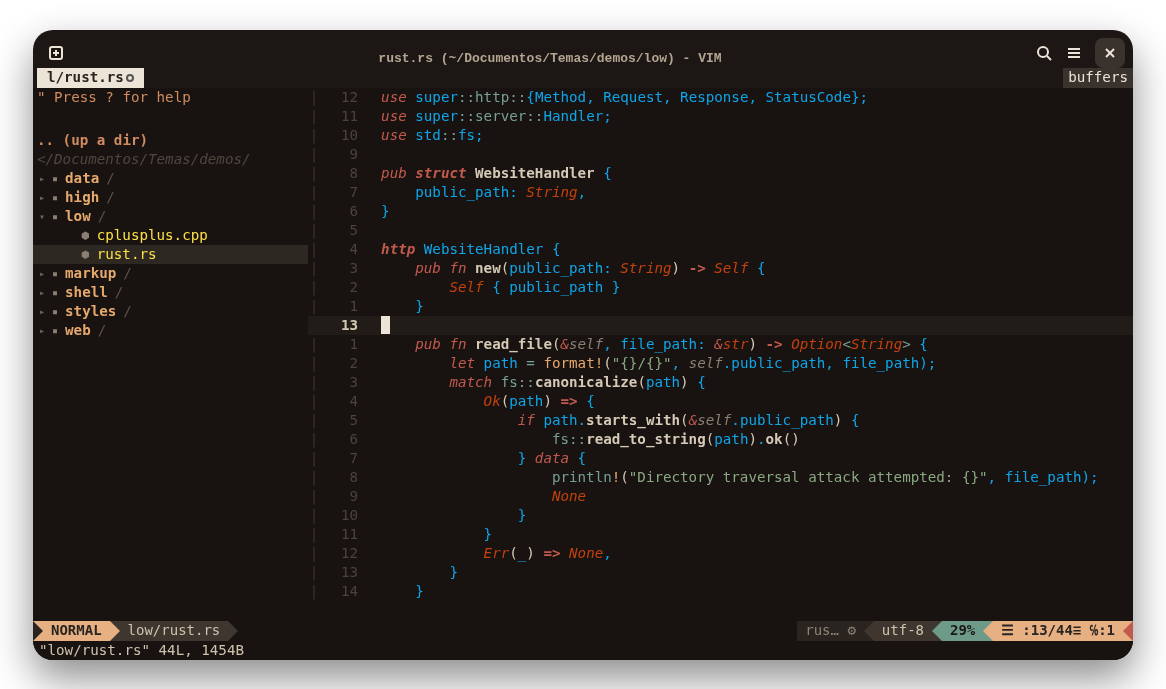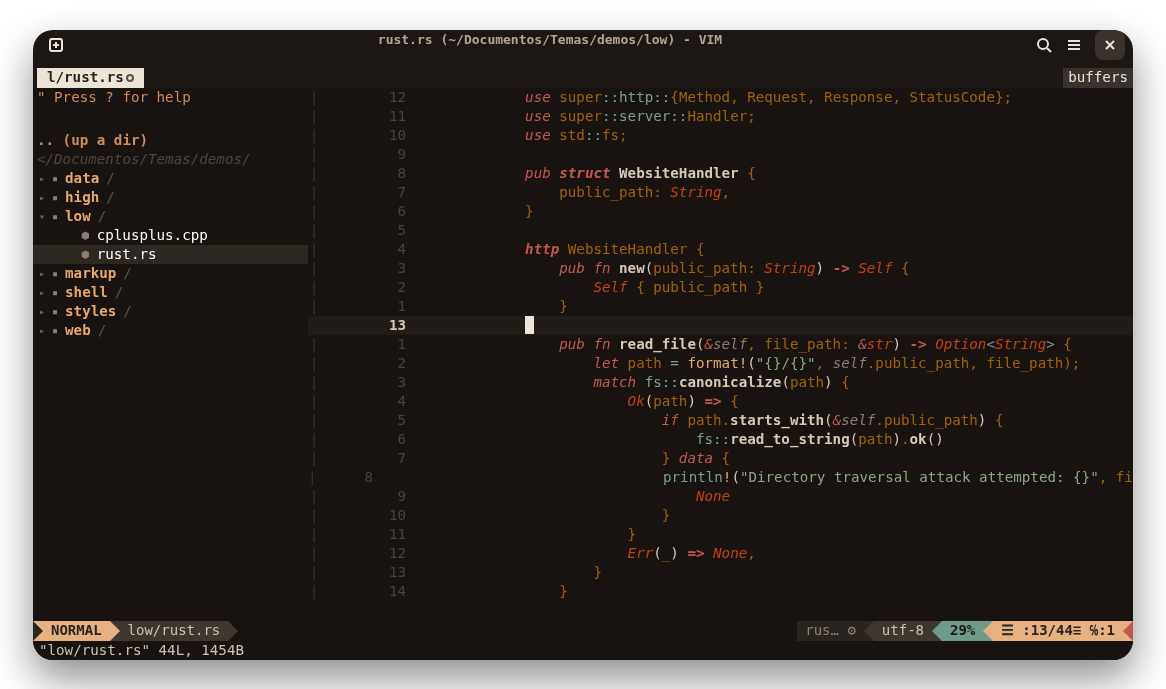--- a/index.html
+++ b/index.html
@@ -19,23 +19,24 @@
     background: #1c1715;
     border-radius: 20px;
     box-shadow: 0 18px 40px rgba(0,0,0,.45);
     overflow: hidden;
     display: flex;
     flex-direction: column;
   }
   .titlebar {
     height: 38px;
     display: flex;
-    align-items: flex-start;
+    align-items: flex-end;
     padding: 0 8px;
     color: #b4a490;
+    font-family: Liberation Mono, monospace;
   }
   .titlebar .centered { flex: 1; text-align: center; font-weight: bold; font-size: 13px; }
   .tbtn {
     width: 30px; height: 30px;
     display: inline-flex; align-items: center; justify-content: center;
     border-radius: 8px; color: #ece4d7;
   }
   .tbtn.close-bg { background: #3a322c; margin-left: 6px; }
   .tbtn svg { width: 18px; height: 18px; stroke: currentColor; stroke-width: 2; fill: none; }
 
@@ -78,38 +79,37 @@
   }
   .sidebar .help { color: #d08b5f; padding: 0 4px; }
   .sidebar .updir { color: #d08b5f; font-weight: bold; padding: 0 4px; margin-top: 14px;}
   .sidebar .cwd { color: #4f473f; font-style: italic; padding: 0 4px; }
   .tree-row {
     display: flex; align-items: center; gap: 7px;
     padding: 0 4px; height: 19px; white-space: pre;
   }
   .tree-row.selected { background: #2e2822; }
   .folder-name { color: #e6a96d; font-weight: bold; }
-  .file-name { color: #ffffff; }
+  .file-name { color: #fde047; }
   .slash { color: #5b5249; }
   .arrow { color: #6a6158; font-size: 10px; }
   .folder-icon, .file-icon { color: #8a7f72; font-size: 10px; }
   .indent0 { padding-left: 6px; }
   .indent1 { padding-left: 48px; }
 
   .editor {
     flex: 1;
     background: #181311;
     overflow: hidden;
     position: relative;
   }
   .code-line {
     display: flex;
     height: 19px;
     white-space: pre;
-    gap: 48px;
   }
   .code-line.current { background: #221c18; }
   .gutter {
     width: 44px;
     text-align: right;
     color: #4b433b;
     padding-right: 6px;
   }
   .gutter.cur { color: #d6c9b6; font-weight: bold; }
   .gutter-pipe { color: #3b342e; width: 12px; text-align: center; }
@@ -143,21 +143,21 @@
   .chev-l-file  { border-width: 10px 10px 10px 0; border-color: transparent #3e362f transparent transparent; }
   .chev-l-pct   { border-width: 10px 10px 10px 0; border-color: transparent #6e9a8a transparent transparent; }
   .chev-l-pos   { border-width: 10px 10px 10px 0; border-color: transparent #e6b083 transparent transparent; }
   .chev-l-red   { border-width: 10px 10px 10px 0; border-color: transparent #c2594d transparent transparent; }
 
   .cmdline { height: 19px; background: #181311; color: #cfc2ad; padding: 0 6px; }
 
   
   .kw   { color: #c2594d; font-style: italic; }      
   .kw2  { color: #c2594d; font-style: italic; font-weight: bold;} 
-  .ident{ color: #a16207; }
+  .ident{ color: #0ea5e9; }
   .op-colon { color: #76a093; }
   .op-arrow { color: #c2594d; font-weight: bold;}
   .type { color: #c2410c; font-style: italic; }
   .type-self { color: #8a7f72; font-style: italic; }
   .struct-name { color: #d6c9b6; font-weight: bold; }
   .fn-name { color: #d6c9b6; font-weight: bold; }
   .string { color: #8aa882; }
   .green { color: #76a093; }
   .macro { color: #e6a96d; }
   .amp { color: #c2594d; font-style: italic;}

